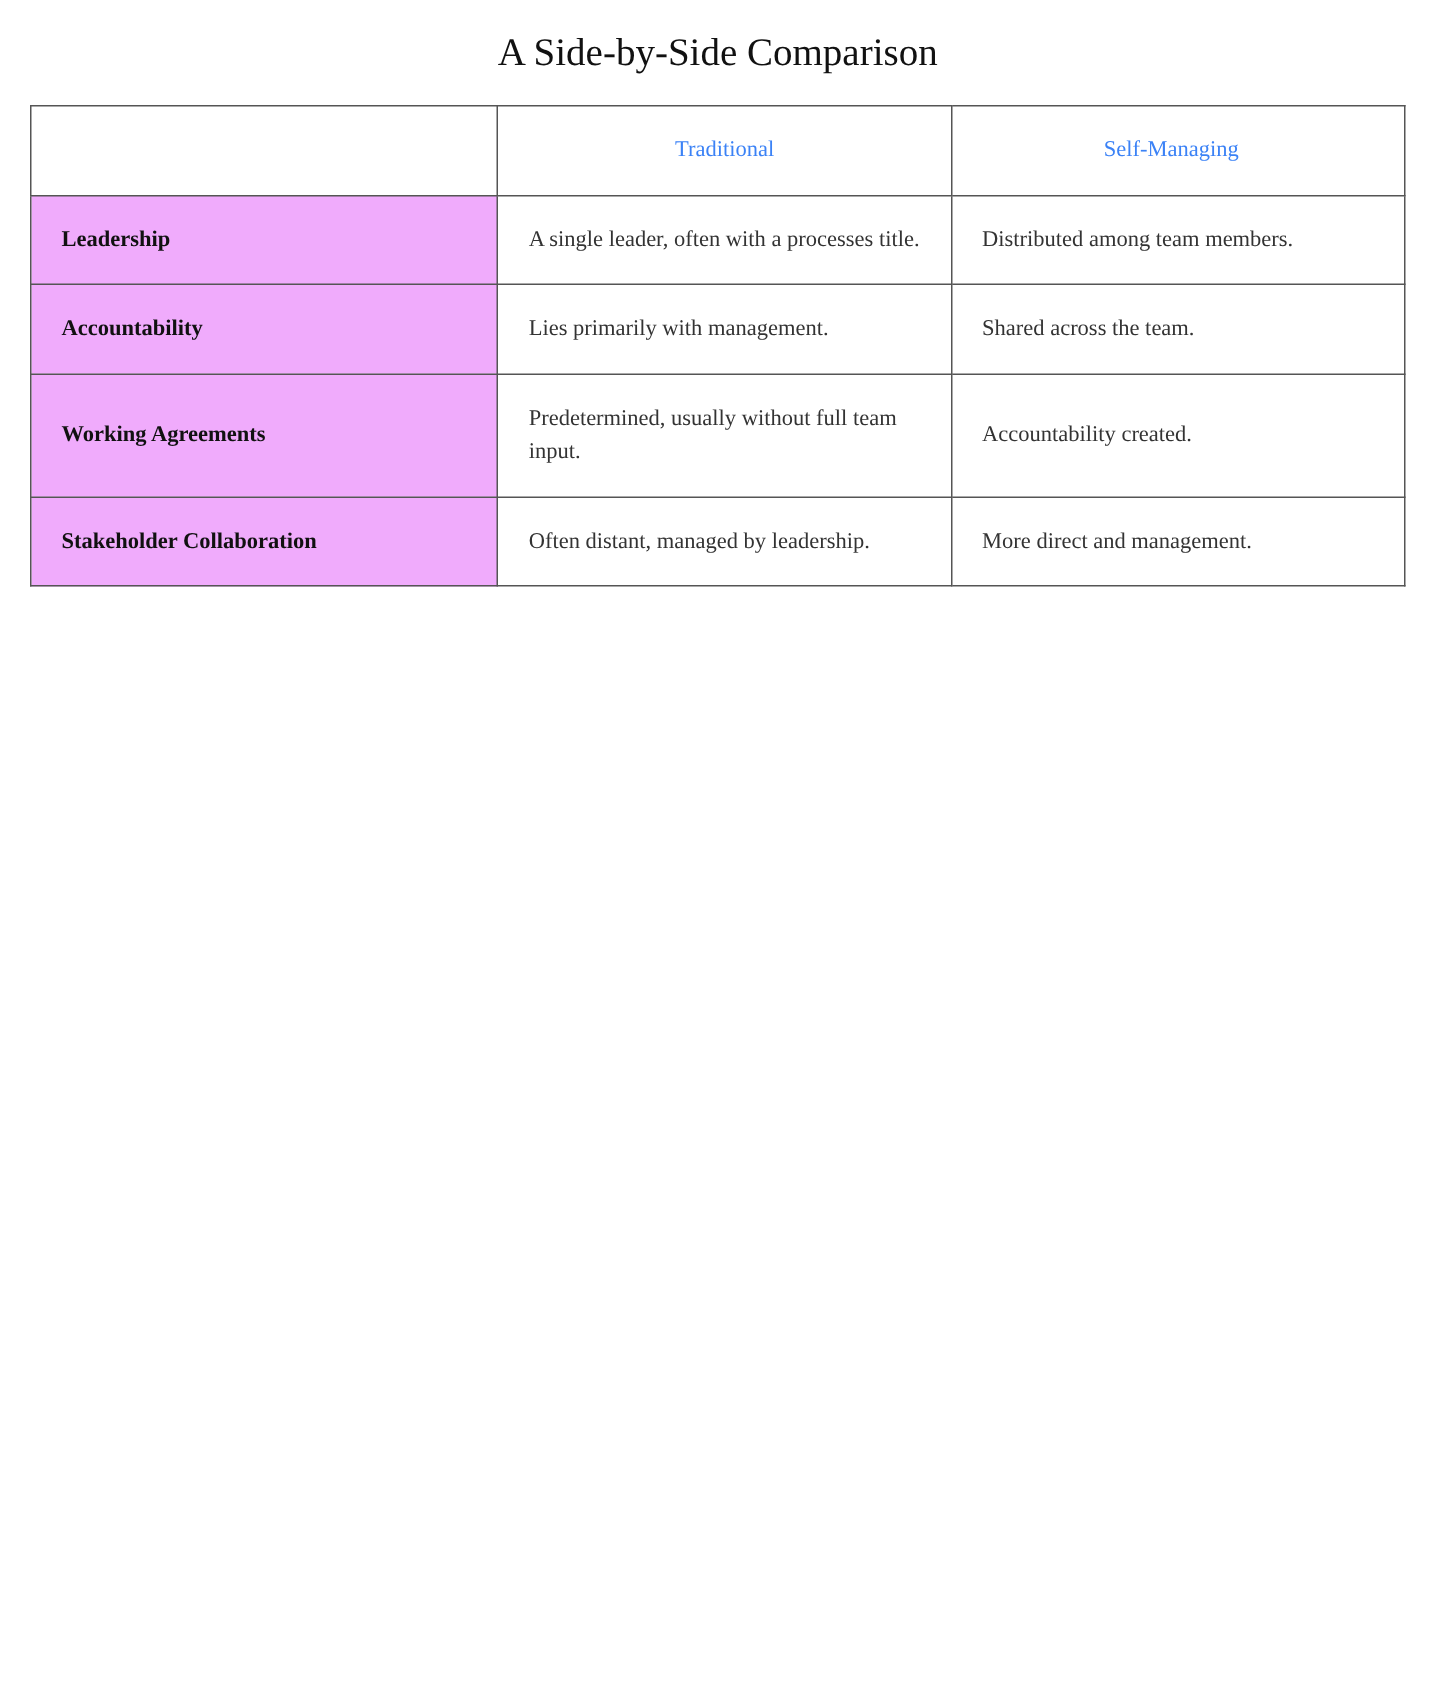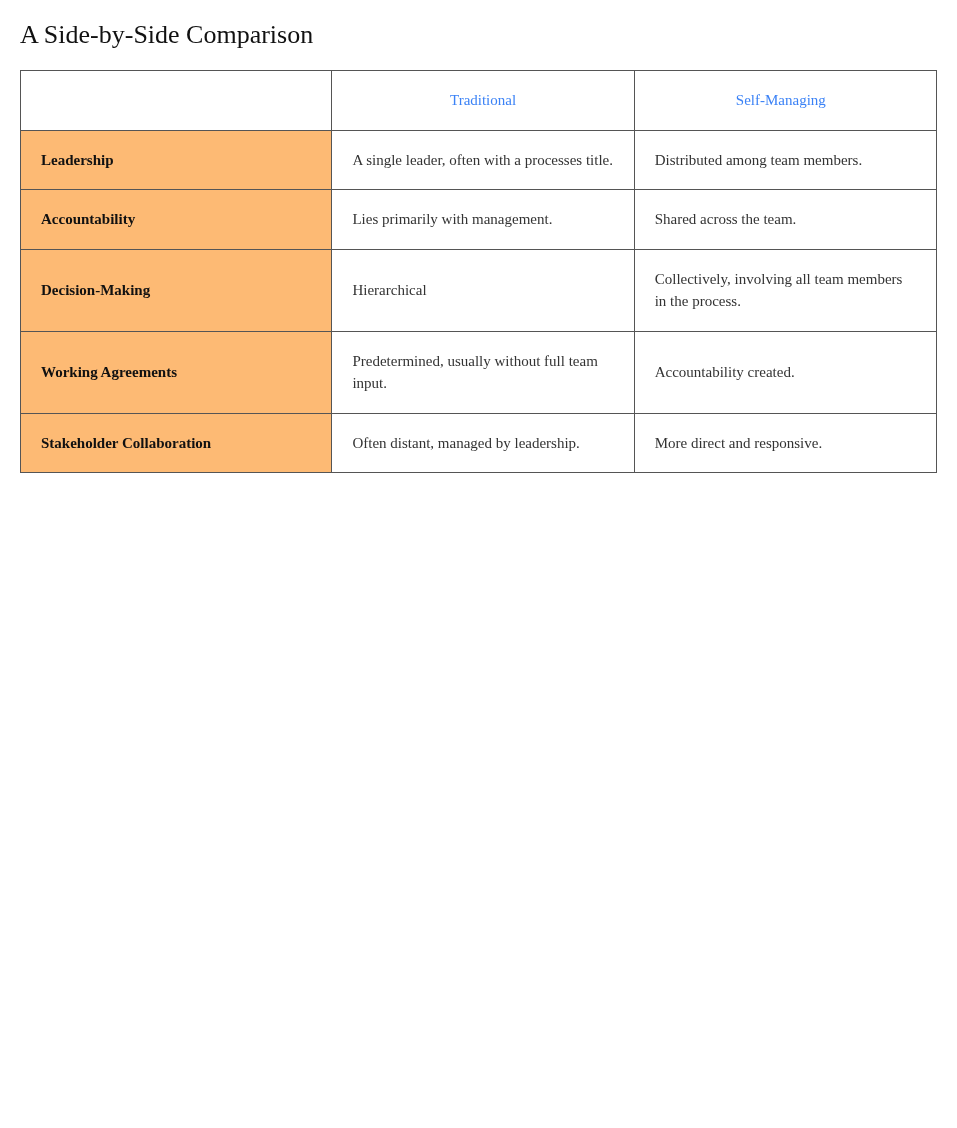--- a/index.html
+++ b/index.html
@@ -13,20 +13,21 @@
       background: #ffffff;
       padding: 20px;
       color: #1a1a1a;
     }
 
     .page-title {
       font-size: 26px;
       font-weight: normal;
       margin-bottom: 20px;
       color: #111;
+      text-align: center;
     }
 
     .comparison-table {
       width: 100%;
       border-collapse: collapse;
       border: 1.5px solid #555;
       font-size: 15px;
     }
 
     .comparison-table th,
@@ -62,21 +63,21 @@
       font-size: 15px;
       color: #111;
     }
 
     .comparison-table tbody td {
       vertical-align: middle;
       color: #333;
     }
 
     .comparison-table tbody tr td:first-child {
-      background: #fdba74;
+      background: #f0abfc;
       font-family: Liberation Serif, serif;
     }
 
     .comparison-table tbody td {
       min-height: 100px;
     }
   </style>
 </head>
 <body>
 
@@ -95,28 +96,23 @@
         <td><strong class="row-label">Leadership</strong></td>
         <td>A single leader, often with a processes title.</td>
         <td>Distributed among team members.</td>
       </tr>
       <tr>
         <td><strong class="row-label">Accountability</strong></td>
         <td>Lies primarily with management.</td>
         <td>Shared across the team.</td>
       </tr>
       <tr>
-        <td><strong class="row-label">Decision-Making</strong></td>
-        <td>Hierarchical</td>
-        <td>Collectively, involving all team members in the process.</td>
-      </tr>
-      <tr>
         <td><strong class="row-label">Working Agreements</strong></td>
         <td>Predetermined, usually without full team input.</td>
         <td>Accountability created.</td>
       </tr>
       <tr>
         <td><strong class="row-label">Stakeholder Collaboration</strong></td>
         <td>Often distant, managed by leadership.</td>
-        <td>More direct and responsive.</td>
+        <td>More direct and management.</td>
       </tr>
     </tbody>
 </table>
 
 </body></html>

